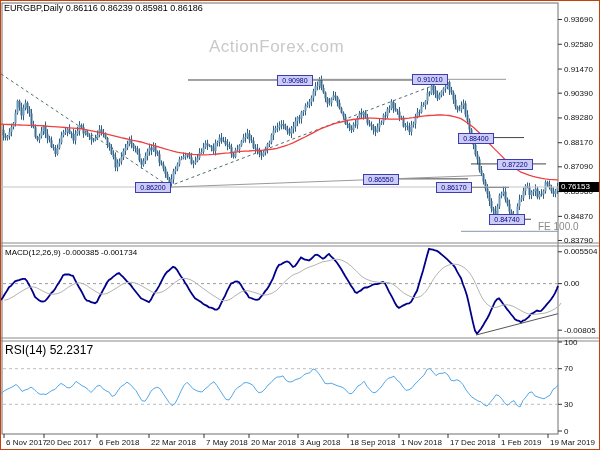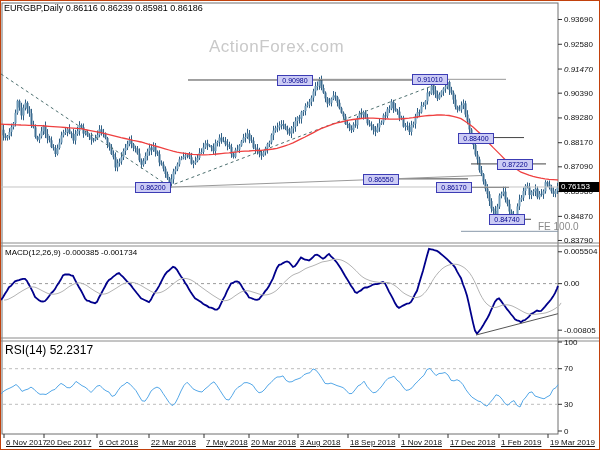--- a/index.html
+++ b/index.html
@@ -6,21 +6,21 @@
   #screen{position:relative;width:600px;height:450px;background:#ffffff;overflow:hidden;
           font-family:"Liberation Sans",sans-serif;border:1px solid #c2410c;box-sizing:border-box;}
   #chart-svg{position:absolute;left:0;top:0;}
   .ovl{position:absolute;white-space:nowrap;}
   #title{left:3px;top:2px;font-size:9px;color:#000;}
   #watermark{left:208px;top:36px;font-size:17px;letter-spacing:.5px;color:#c9c9c9;}
   #macd-label{left:4px;top:247px;font-size:8px;color:#000;}
   #rsi-label{left:4px;top:342px;font-size:12px;color:#000;}
   #fe-label{left:537px;top:220px;font-size:10px;color:#8a8a8a;}
   .yaxis-label{position:absolute;left:563px;font-size:8px;color:#111;}
-  .xaxis-label{position:absolute;top:437px;font-size:8px;color:#111;text-decoration:underline;}
+  .xaxis-label{position:absolute;top:437px;font-size:8px;color:#111;}
   .lvl-box{position:absolute;width:34px;height:9px;line-height:9px;text-align:center;
            background:#ccccf5;border:1px solid #3c3cb4;color:#00008b;font-size:7px;z-index:5;}
   #cur-price-box{position:absolute;left:558px;width:40px;height:10px;line-height:10px;
            background:#000;color:#fff;font-size:8px;padding-left:2px;z-index:6;}
 </style>
 </head>
 <body>
 
 <div id="screen">
   <svg id="chart-svg" width="600" height="450">
@@ -637,38 +637,38 @@
     </svg>
   <div id="title" class="ovl">EURGBP,Daily 0.86116 0.86239 0.85981 0.86186</div>
   <div id="watermark" class="ovl">ActionForex.com</div>
   <div id="macd-label" class="ovl">MACD(12,26,9) -0.000385 -0.001734</div>
   <div id="rsi-label" class="ovl">RSI(14) 52.2317</div>
   <div id="fe-label" class="ovl">FE 100.0</div>
   <div id="cur-price-box" style="top: 180.996px;">0.76153</div>
   <div id="labels">
       <div class="yaxis-label" style="top: 13.9955px;">0.93690</div>
       <div class="yaxis-label" style="top: 38.7723px;">0.92580</div>
-      <div class="yaxis-label" style="top: 63.5491px; font-style: italic;">0.91470</div>
+      <div class="yaxis-label" style="top: 63.5491px;">0.91470</div>
       <div class="yaxis-label" style="top: 87.6562px;">0.90390</div>
       <div class="yaxis-label" style="top: 112.433px;">0.89280</div>
       <div class="yaxis-label" style="top: 137.21px;">0.88170</div>
       <div class="yaxis-label" style="top: 161.317px;">0.87090</div>
       <div class="yaxis-label" style="top: 186.094px;">0.85980</div>
       <div class="yaxis-label" style="top: 210.871px;">0.84870</div>
       <div class="yaxis-label" style="top: 234.978px;">0.83790</div>
       <div class="yaxis-label" style="top: 246.278px;">0.005504</div>
       <div class="yaxis-label" style="top: 278.113px;">0.00</div>
       <div class="yaxis-label" style="top: 324.675px;">-0.00805</div>
       <div class="yaxis-label" style="top: 336.5px;">100</div>
       <div class="yaxis-label" style="top: 363.2px;">70</div>
       <div class="yaxis-label" style="top: 398.8px;">30</div>
       <div class="yaxis-label" style="top: 425.5px;">0</div>
       <div class="xaxis-label" style="left: 5px;">6 Nov 2017</div>
       <div class="xaxis-label" style="left: 45px;">20 Dec 2017</div>
-      <div class="xaxis-label" style="left: 98px;">6 Oct 2018</div>
+      <div class="xaxis-label" style="left: 98px;">6 Feb 2018</div>
       <div class="xaxis-label" style="left: 150px;">22 Mar 2018</div>
       <div class="xaxis-label" style="left: 205px;">7 May 2018</div>
       <div class="xaxis-label" style="left: 250px;">20 Mar 2018</div>
       <div class="xaxis-label" style="left: 299px;">3 Aug 2018</div>
       <div class="xaxis-label" style="left: 349px;">18 Sep 2018</div>
       <div class="xaxis-label" style="left: 400px;">1 Nov 2018</div>
       <div class="xaxis-label" style="left: 449px;">17 Dec 2018</div>
       <div class="xaxis-label" style="left: 500px;">1 Feb 2019</div>
       <div class="xaxis-label" style="left: 549px;">19 Mar 2019</div>
       <div class="lvl-box" style="left: 134px; top: 180.683px;">0.86200</div>

